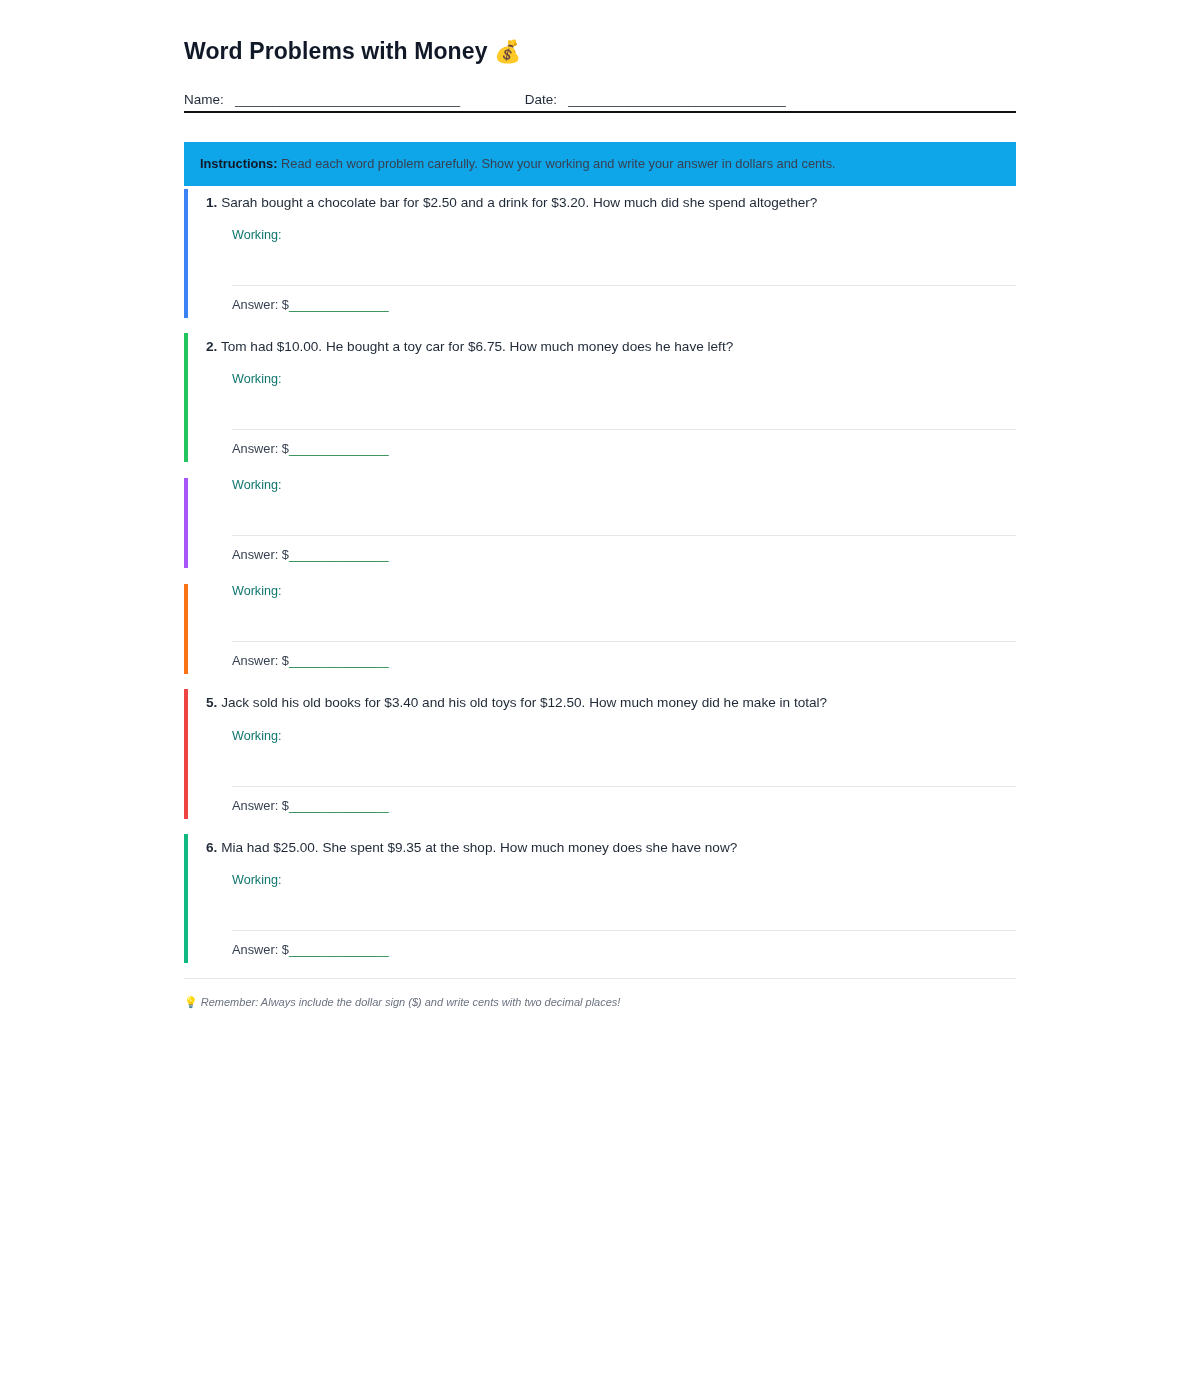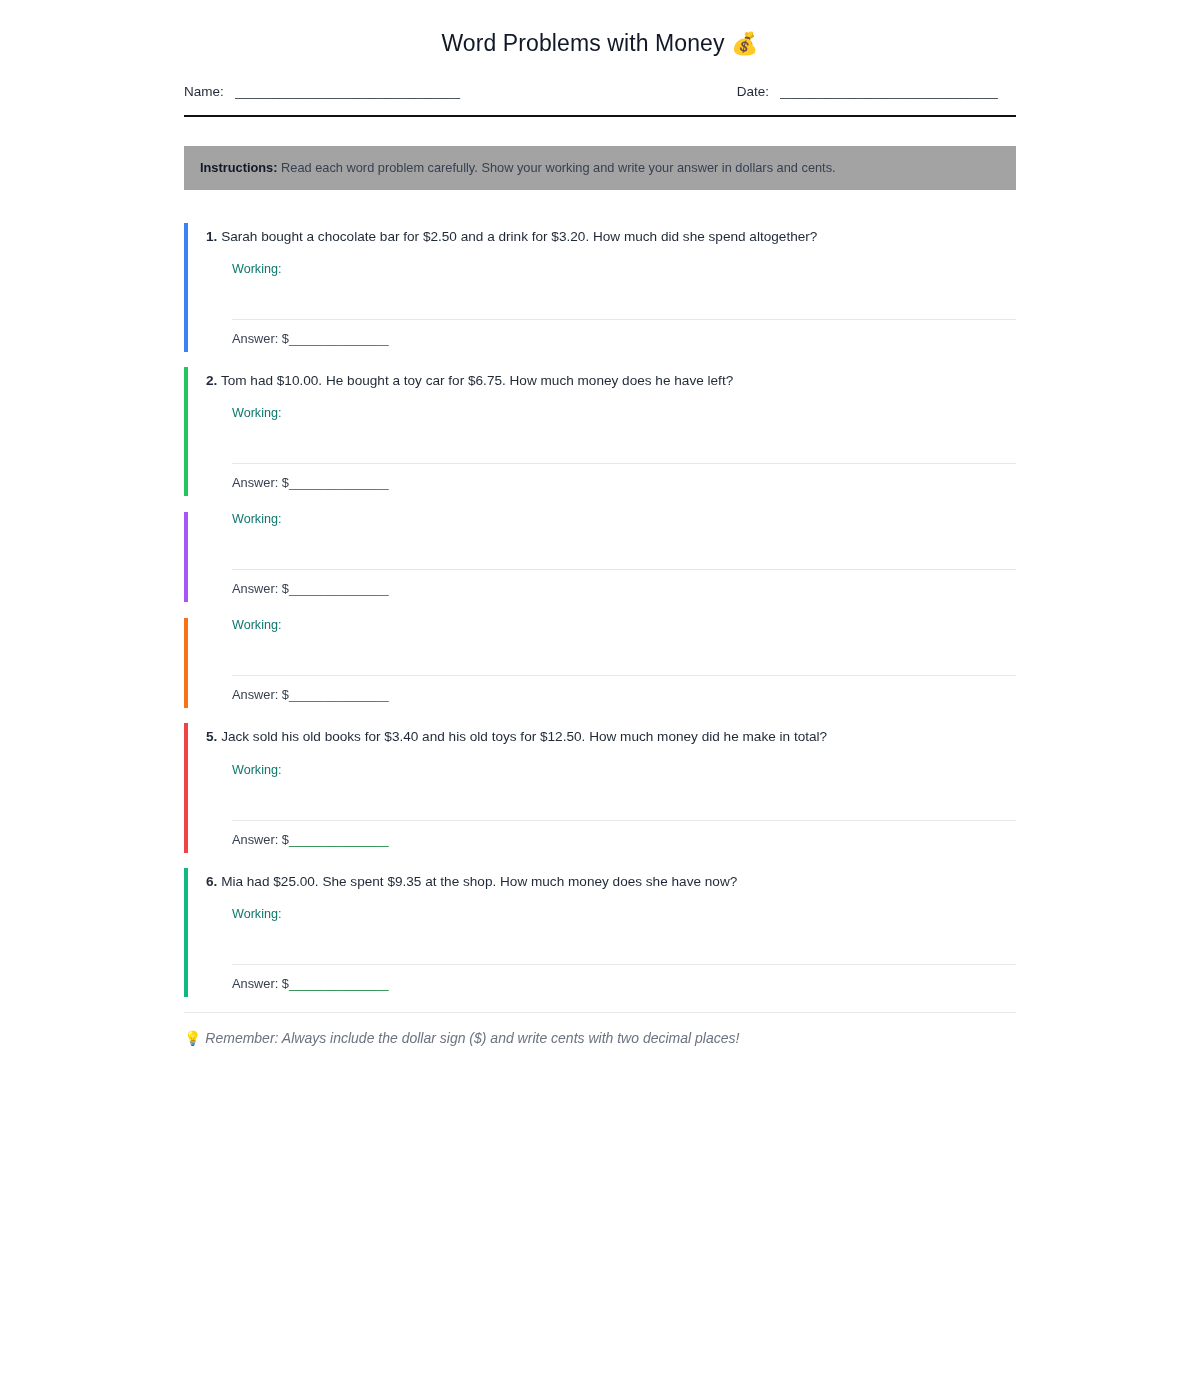--- a/index.html
+++ b/index.html
@@ -11,65 +11,63 @@
     width: 1200px; height: 1400px;
     font-family: "Liberation Sans", sans-serif;
     color: #1f2937;
     overflow: hidden;
   }
   .sheet {
     width: 1200px;
     padding: 26px 184px 0 184px;
   }
   .title {
-    text-align: center;
     font-size: 23px;
-    font-weight: normal;
+    font-weight: bold;
     color: #111827;
     letter-spacing: 0.1px;
-    margin: 4px 0 26px 0;
+    margin: 12px 0 26px 0;
     line-height: 1.2;
   }
   .title .emoji { font-size: 22px; }
 
   .namedate {
     display: flex;
-    justify-content: space-between;
     align-items: flex-end;
     border-bottom: 2px solid #111111;
-    padding-bottom: 16px;
+    padding-bottom: 4px;
     font-size: 13.5px;
     color: #1f2937;
     gap: 48px;
   }
   .nd-field { display: flex; align-items: baseline; }
   .nd-label { white-space: nowrap; }
   .nd-blank {
     display: inline-block;
     margin-left: 11px;
     color: #1f2937;
     letter-spacing: 0px;
     font-size: 13.5px;
     overflow: hidden;
     white-space: nowrap;
   }
   .nd-name .nd-blank { width: 242px; }
   .nd-date .nd-blank { width: 236px; }
 
   .instructions {
     margin-top: 29px;
-    background: #a3a3a3;
+    background: #0ea5e9;
     padding: 13px 16px;
     font-size: 12.8px;
     color: #374151;
     line-height: 1.4;
   }
   .instructions b { color: #111827; }
 
-  .problems { margin-top: 33px; }
+  .problems { margin-top: 3px; }
 
   .problem {
     border-left: 4px solid #3b82f6;
     padding: 0 0 0 18px;
     margin-bottom: 15px;
   }
   .p-statement {
     font-size: 13.6px;
     color: #1f2937;
     line-height: 1.35;
@@ -96,21 +94,21 @@
     color: #15803d;
     letter-spacing: 0px;
   }
 
   .footer-rule {
     border-top: 1px solid #e5e7eb;
     margin-top: 12px;
   }
   .footer-note {
     margin-top: 17px;
-    font-size: 14px;
+    font-size: 11px;
     font-style: italic;
     color: #6b7280;
   }
   .footer-note .emoji { font-style: normal; }
 </style>
 </head>
 <body>
 
 <div class="sheet">
 

